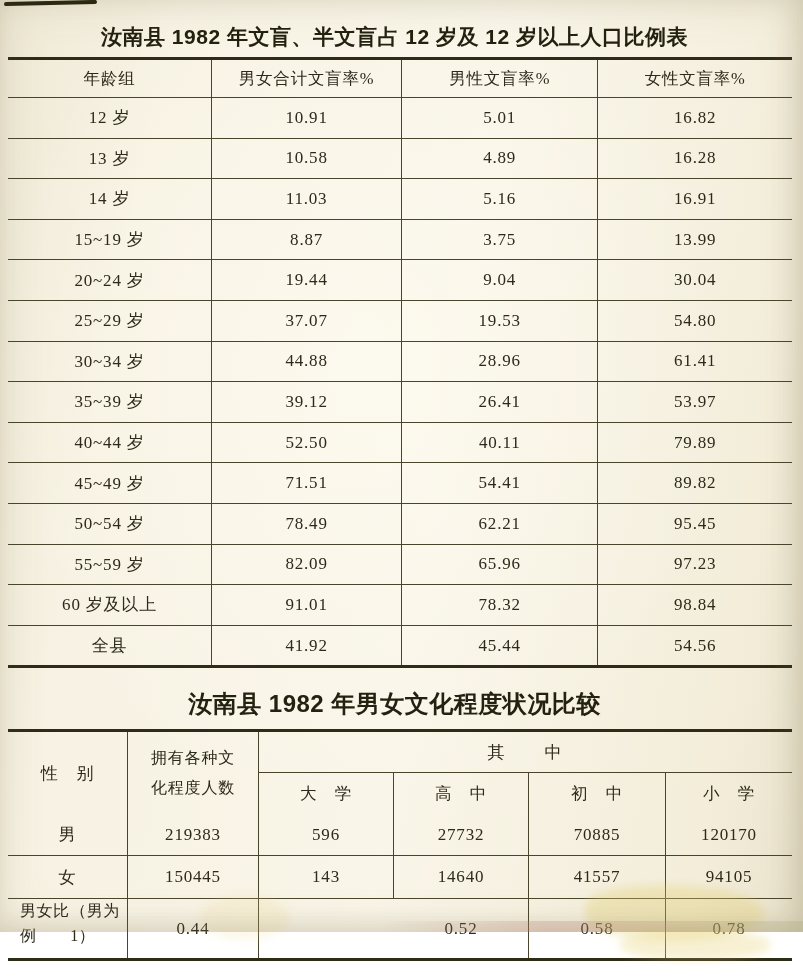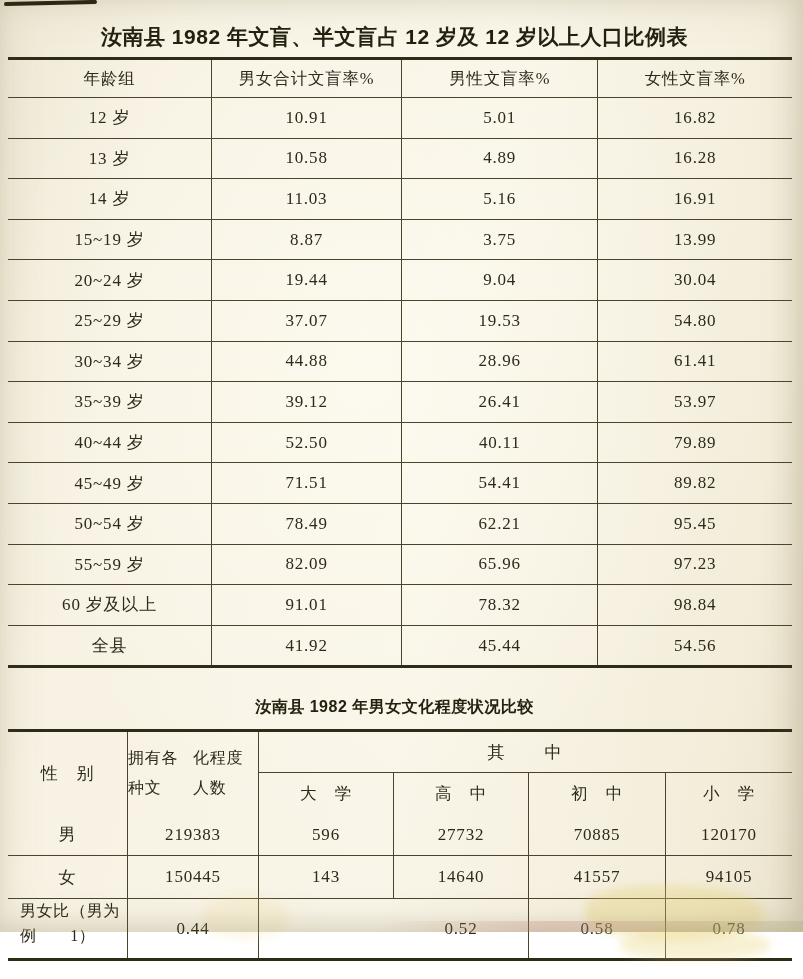--- a/index.html
+++ b/index.html
@@ -28,21 +28,21 @@
   .bottom-edge{position:absolute;left:380px;right:0;bottom:0;height:11px;pointer-events:none;
     background:linear-gradient(90deg,rgba(190,150,140,0) 0%,rgba(205,140,135,.30) 40%,rgba(170,180,130,.25) 100%);}
 
   
   .doc-title{
     position:absolute;left:0;right:14px;text-align:center;
     font-family:"Liberation Sans","DejaVu Sans",sans-serif;
     font-weight:bold;color:#23210f;letter-spacing:.5px;
   }
   .t1-title{top:9px;font-size:21px;}
-  .t2-title{top:684px;font-size:16px;}
+  .t2-title{top:668px;font-size:24px;}
 
   
   .table1{
     position:absolute;left:8px;right:11px;top:57px;
     border-top:3px solid #2e2b17;border-bottom:3px solid #2e2b17;
   }
   .t1r{display:flex;height:39.6px;border-bottom:1.6px solid #49452c;}
   .t1r.hdr{height:37px;}
   .t1r:last-child{border-bottom:none;}
   .t1c{display:flex;align-items:center;justify-content:center;font-size:17px;letter-spacing:.8px;}
@@ -55,21 +55,21 @@
     position:absolute;left:8px;right:11px;top:729px;
     border-top:3px solid #2e2b17;border-bottom:3px solid #2e2b17;
     display:grid;
     grid-template-columns:120px 131px 135px 135px 137px auto;
     grid-template-rows:41px 41px 42px 43px 59px;
   }
   .t2c{display:flex;align-items:center;justify-content:center;font-size:17px;letter-spacing:.8px;}
   .bR{border-right:1.6px solid #49452c;}
   .bB{border-bottom:1.6px solid #49452c;}
   .gender-cell{grid-row:1/3;grid-column:1;}
-  .owned-cell{grid-row:1/3;grid-column:2;flex-direction:row;line-height:1.9;font-size:16px;}
+  .owned-cell{grid-row:1/3;grid-column:2;flex-direction:column;line-height:1.9;font-size:16px;}
   .among-cell{grid-row:1;grid-column:3/7;letter-spacing:2px;}
   .lvl{grid-row:2;font-size:16.5px;}
   .two-line{flex-direction:row;align-items:flex-start;justify-content:flex-start;padding-left:12px;line-height:1.55;font-size:16px;letter-spacing:.5px;}
 </style>
 </head>
 <body>
 
 <div class="sheet">
 
   <div class="top-line"></div>

